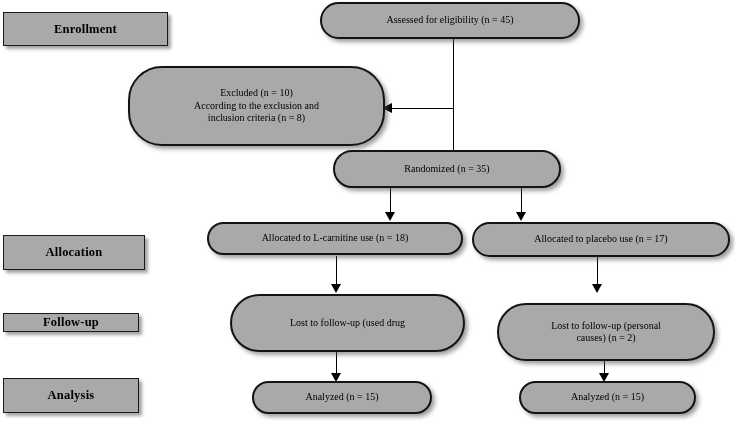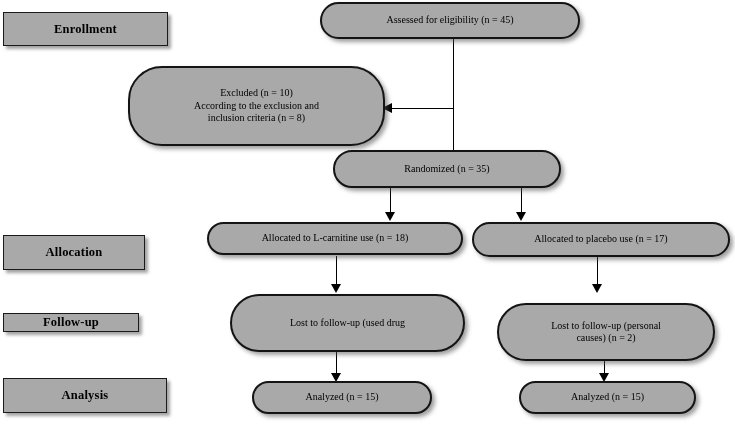--- a/index.html
+++ b/index.html
@@ -89,21 +89,21 @@
   </div>
 
   <div class="stage-label" style="left:3px;  top:235px; width:142px; height:35px;text-align:right;">
     <span>Allocation</span>
   </div>
 
   <div class="stage-label" style="left:3px;  top:313px; width:136px; height:19px;">
     <span>Follow-up</span>
   </div>
 
-  <div class="stage-label" style="left:3px;  top:378px; width:164px; height:35px;">
+  <div class="stage-label" style="left:3px;  top:378px; width:136px; height:35px;">
     <span>Analysis</span>
   </div>
 
   <div class="vline" style="left:453px; top:37px; height:115px;"></div>
 
   <div class="hline" style="left:392px; top:108px; width:61px;"></div>
   <div class="arrow-left" style="left:382px; top:103px;"></div>
 
   <div class="vline" style="left:390px; top:188px; height:26px;"></div>
   <div class="arrow-down" style="left:385px; top:212px;"></div>

